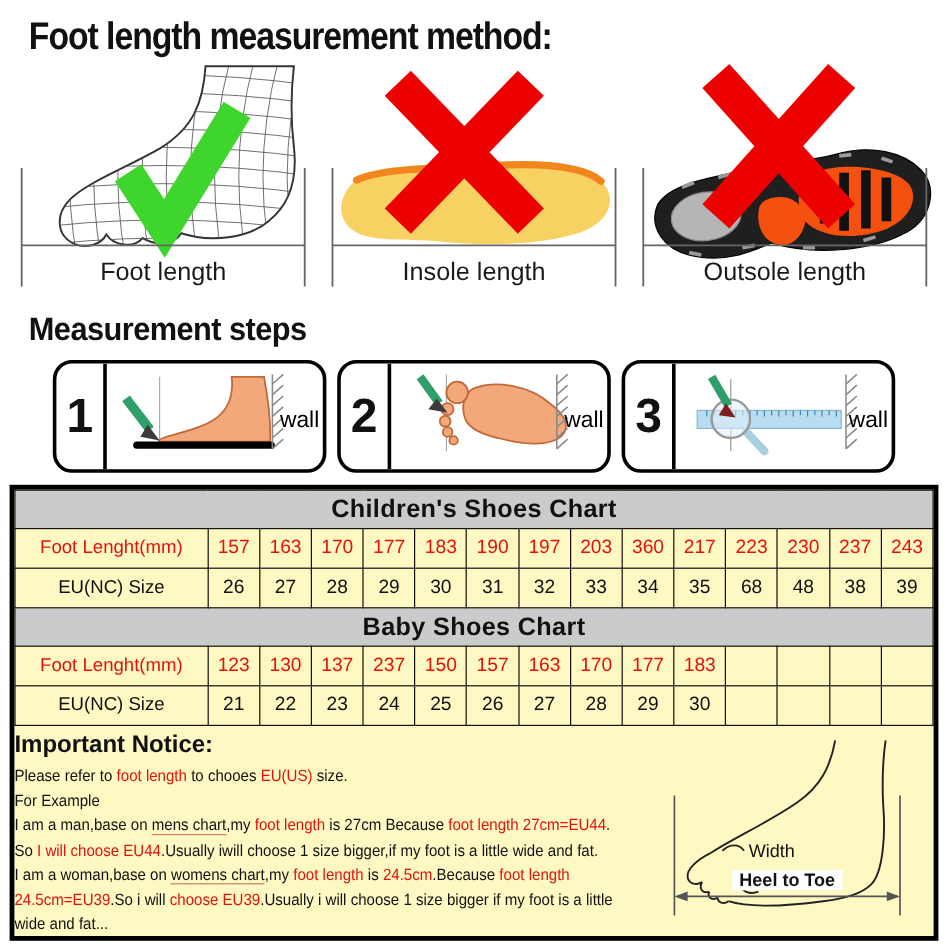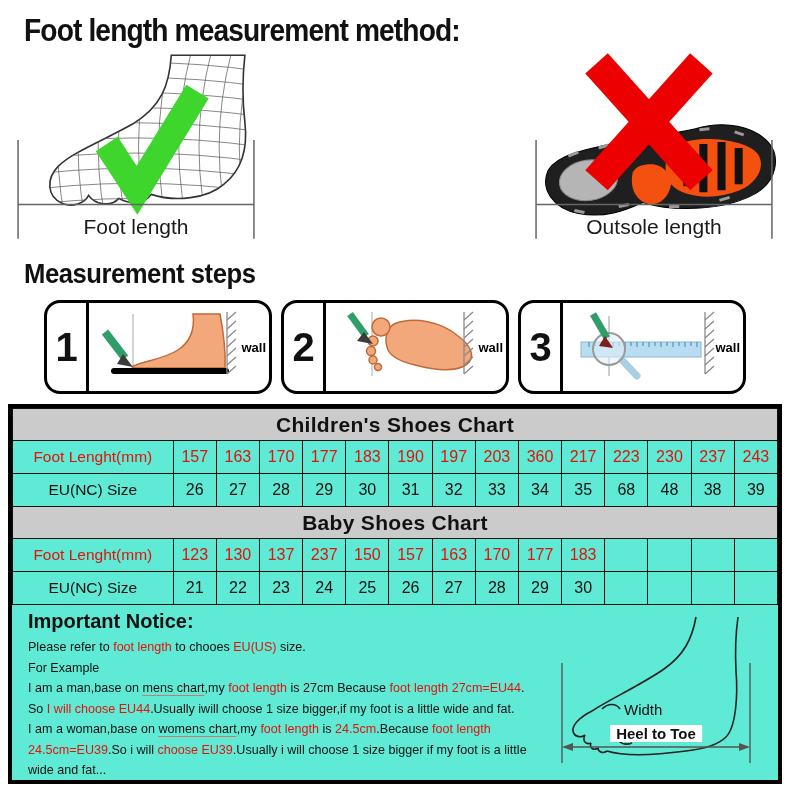--- a/index.html
+++ b/index.html
@@ -12,33 +12,33 @@
   .fig svg{width:100%;height:100%;display:block}
   .fig-label{position:absolute;left:8%;right:8%;bottom:4px;text-align:center;font-size:21px;color:#1a1a1a}
   .steps-heading{font-size:27px;font-weight:700;letter-spacing:-.5px;margin:16px 0 10px 24px;
          transform:scaleX(.95);transform-origin:left center;white-space:nowrap}
   .steps{display:flex;justify-content:space-between;padding:0 44px}
   .step{display:flex;width:228px;height:94px;border:3px solid #000;border-radius:16px;overflow:hidden;background:#fff}
   .step-num{width:42px;border-right:3px solid #000;display:flex;align-items:center;justify-content:center;
             font-size:40px;font-weight:700}
   .step-ill{position:relative;flex:1}
   .step-ill svg{width:100%;height:100%;display:block}
-  .wall-label{position:absolute;right:3px;top:42%;font-size:13px;font-weight:700;color:#000}
+  .wall-label{position:absolute;right:3px;top:42%;font-size:19px;font-weight:400;color:#000}
   .wall line,.wall path{stroke:#8a8a8a;stroke-width:1.3;fill:none}
   .check{stroke:var(--green);fill:none;stroke-width:26}
   .cross{stroke:var(--cross);stroke-width:30}
   .bracket{stroke:#666;stroke-width:1.5}
   .mesh{stroke:#555;stroke-width:.7;fill:none}
-  .block{margin:10px 8px 0 8px;border:4px solid #000;background:#5eead4}
+  .block{margin:10px 8px 0 8px;border:4px solid #000;background:#fef9c3}
   table{width:100%;border-collapse:collapse;table-layout:fixed}
   td{border:1.6px solid #111;text-align:center;font-size:16px;height:33px;overflow:hidden;white-space:nowrap}
   td.ttl{background:var(--hdr);font-size:21px;font-weight:700;height:32px;letter-spacing:.3px}
   td.rowlabel{font-size:15.5px}
   .red{color:var(--red)}
-  .notice{position:relative;height:175px;padding:5px 10px 0 16px}
+  .notice{position:relative;height:175px;padding:5px 10px 0 0}
   .notice-heading{font-size:20px;font-weight:700;margin-bottom:4px}
   .nlines{transform:scaleX(.93);transform-origin:left top}
   .nline{font-size:13.5px;line-height:20.5px;white-space:nowrap}
   .uline{border-bottom:1.5px solid #cc7a6e}
   .diagram{position:absolute;right:12px;top:10px;width:220px;height:158px}
   .diagram svg{position:absolute;inset:0}
   .width-label{position:absolute;left:78px;top:86px;font-size:15px;font-weight:400}
   .heel-label{position:absolute;left:50%;transform:translateX(-50%);top:110px;font-size:15px;font-weight:700;
               background:#fff;padding:0 6px;white-space:nowrap}
   .outline{stroke:#222;stroke-width:1.6;fill:none}
@@ -84,20 +84,36 @@
       <polyline class="check" points="96,92 126,138 186,40"></polyline>
       <g>
         <line class="bracket" x1="8" y1="152" x2="242" y2="152"></line>
         <line class="bracket" x1="8" y1="88" x2="8" y2="186"></line>
         <line class="bracket" x1="242" y1="88" x2="242" y2="186"></line>
       </g>
     </svg>
     <div class="fig-label">Foot length</div>
   </div>
 
+  <div class="fig">
+    <svg viewBox="0 0 250 190">
+      <path d="M28 98 C14 108 10 128 24 139 C38 150 68 146 98 149 C130 152 180 153 214 141 C238 132 244 112 230 99 C214 85 176 84 140 86 C100 88 48 88 28 98 Z" fill="#f8d163"></path>
+      <path d="M28 98 C48 88 100 88 140 86 C176 84 214 85 230 99" fill="none" stroke="#f0861c" stroke-width="6" stroke-linecap="round"></path>
+      <g>
+        <line class="cross" x1="62" y1="18" x2="172" y2="132"></line>
+        <line class="cross" x1="172" y1="18" x2="62" y2="132"></line>
+      </g>
+      <g>
+        <line class="bracket" x1="8" y1="152" x2="242" y2="152"></line>
+        <line class="bracket" x1="8" y1="88" x2="8" y2="186"></line>
+        <line class="bracket" x1="242" y1="88" x2="242" y2="186"></line>
+      </g>
+    </svg>
+    <div class="fig-label">Insole length</div>
+  </div>
 
   <div class="fig">
     <svg viewBox="0 0 250 190">
       <path d="M20 118 C12 136 24 156 50 161 C76 166 96 158 114 150 C146 160 196 158 226 141 C247 129 251 104 238 90 C224 75 196 68 166 77 C140 84 116 82 92 90 C58 97 30 102 20 118 Z" fill="#1f1f1f" stroke="#000"></path>
       <ellipse cx="60" cy="128" rx="29" ry="20" transform="rotate(-8 60 128)" fill="#b5b5b5" stroke="#8a8a8a"></ellipse>
       <path d="M104 120 C100 136 108 150 122 152 C132 152 140 144 142 132 C142 122 134 112 122 112 C114 112 107 114 104 120 Z" fill="#f4500f"></path>
       <path d="M150 92 C136 100 132 118 142 132 C154 146 186 148 210 138 C228 130 236 114 228 102 C218 88 172 82 150 92 Z" fill="#f4500f"></path>
       <path d="M158 96 v38 M174 92 v48 M192 90 v48 M209 96 v36" stroke="#111" stroke-width="8" fill="none"></path>
       <path d="M40 104 l10 -4 M70 96 l10 -3 M100 90 l10 -3 M130 84 l10 -2 M170 78 l10 -1 M205 80 l9 3 M46 158 l10 2 M90 154 l10 -2 M140 154 l10 0 M190 148 l10 -3" stroke="#9a9a9a" stroke-width="3" fill="none"></path>
       <g>

